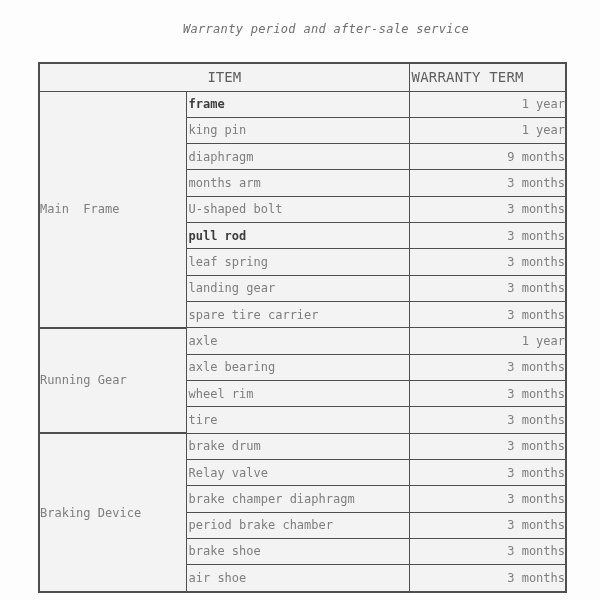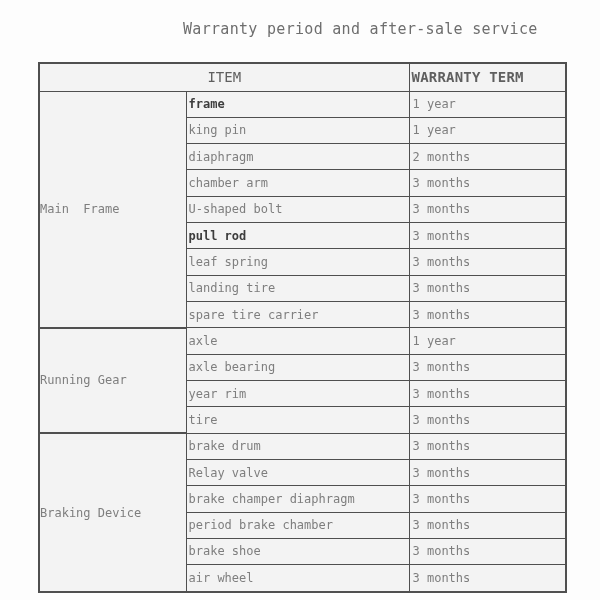--- a/index.html
+++ b/index.html
@@ -7,25 +7,26 @@
   body {
     position: relative;
     background: var(--page-bg, #fdfdfd);
     font-family: "DejaVu Sans Mono", "Liberation Mono", monospace;
     overflow: hidden;
   }
   .title {
     position: absolute;
     left: 183px;
     top: 20px;
-    font-size: 15px;
+    font-size: 12px;
     line-height: 18px;
     color: var(--title-text, #6e6e6e);
     white-space: pre;
     letter-spacing: 0.3px;
+    font-style: italic;
   }
   table.warranty-table {
     position: absolute;
     left: 38px;
     top: 62px;
     width: 527px;
     height: 531px;
     border-collapse: collapse;
     table-layout: fixed;
     background: var(--cell-bg, #f3f3f3);
@@ -44,28 +45,27 @@
   .warranty-table thead th {
     height: 28px;
     font-size: 14px;
     color: var(--header-text, #5f5f5f);
     text-align: center;
   }
   .warranty-table th.term-header {
     text-align: left;
     padding-left: 2px;
     letter-spacing: 0.2px;
-    font-weight: bold;
   }
   .warranty-table td.group-cell {
     text-align: left;
     border-bottom: 2px solid var(--border-c, #4f4f4f);
   }
   .warranty-table td.item-cell { padding-left: 2px; text-align: left; }
-  .warranty-table td.term-cell { padding-left: 3px; text-align: left; }
+  .warranty-table td.term-cell { padding-left: 3px; text-align: right; }
   .warranty-table td.bold {
     font-weight: bold;
     color: var(--bold-text, #3d3d3d);
   }
 </style>
 </head>
 <body>
 
 <div class="title">Warranty period and after-sale service</div>
 
@@ -86,57 +86,57 @@
         <td class="group-cell" rowspan="9">Main  Frame</td>
         <td class="item-cell bold">frame</td>
         <td class="term-cell">1 year</td>
       </tr>
       <tr>
         <td class="item-cell">king pin</td>
         <td class="term-cell">1 year</td>
       </tr>
       <tr>
         <td class="item-cell">diaphragm</td>
-        <td class="term-cell">2 months</td>
+        <td class="term-cell">9 months</td>
       </tr>
       <tr>
-        <td class="item-cell">chamber arm</td>
+        <td class="item-cell">months arm</td>
         <td class="term-cell">3 months</td>
       </tr>
       <tr>
         <td class="item-cell">U-shaped bolt</td>
         <td class="term-cell">3 months</td>
       </tr>
       <tr>
         <td class="item-cell bold">pull rod</td>
         <td class="term-cell">3 months</td>
       </tr>
       <tr>
         <td class="item-cell">leaf spring</td>
         <td class="term-cell">3 months</td>
       </tr>
       <tr>
-        <td class="item-cell">landing tire</td>
+        <td class="item-cell">landing gear</td>
         <td class="term-cell">3 months</td>
       </tr>
       <tr>
         <td class="item-cell">spare tire carrier</td>
         <td class="term-cell">3 months</td>
       </tr>
       <tr>
         <td class="group-cell" rowspan="4">Running Gear</td>
         <td class="item-cell">axle</td>
         <td class="term-cell">1 year</td>
       </tr>
       <tr>
         <td class="item-cell">axle bearing</td>
         <td class="term-cell">3 months</td>
       </tr>
       <tr>
-        <td class="item-cell">year rim</td>
+        <td class="item-cell">wheel rim</td>
         <td class="term-cell">3 months</td>
       </tr>
       <tr>
         <td class="item-cell">tire</td>
         <td class="term-cell">3 months</td>
       </tr>
       <tr>
         <td class="group-cell" rowspan="6">Braking Device</td>
         <td class="item-cell">brake drum</td>
         <td class="term-cell">3 months</td>
@@ -151,17 +151,17 @@
       </tr>
       <tr>
         <td class="item-cell">period brake chamber</td>
         <td class="term-cell">3 months</td>
       </tr>
       <tr>
         <td class="item-cell">brake shoe</td>
         <td class="term-cell">3 months</td>
       </tr>
       <tr>
-        <td class="item-cell">air wheel</td>
+        <td class="item-cell">air shoe</td>
         <td class="term-cell">3 months</td>
       </tr>
     </tbody>
 </table>
 
 </body></html>

